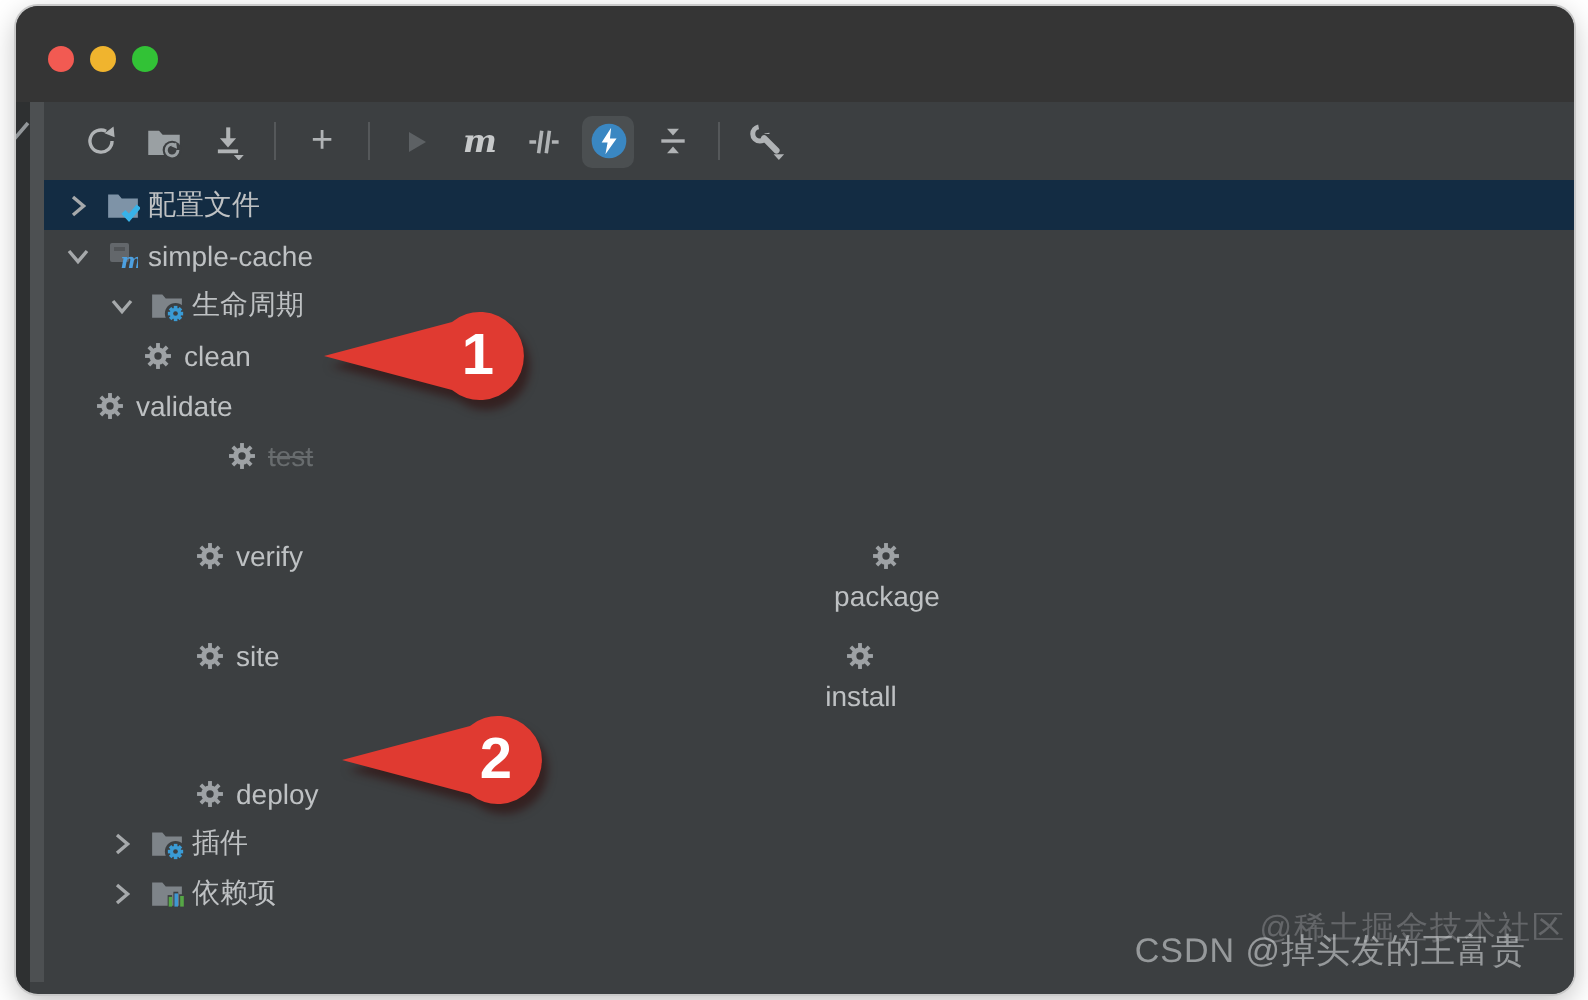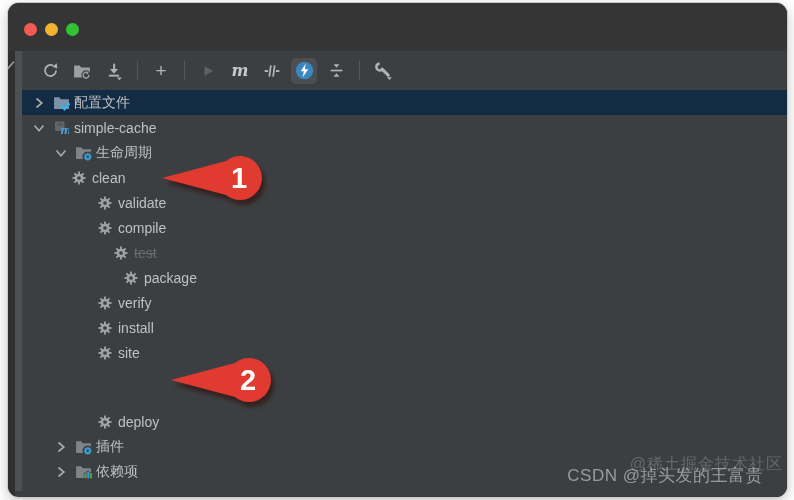--- a/index.html
+++ b/index.html
@@ -210,101 +210,85 @@
               <rect x="6.9" y="0.6" width="2.2" height="14.8" transform="rotate(45 8 8)"></rect>
               <rect x="6.9" y="0.6" width="2.2" height="14.8" transform="rotate(90 8 8)"></rect>
               <rect x="6.9" y="0.6" width="2.2" height="14.8" transform="rotate(135 8 8)"></rect>
               <circle cx="8" cy="8" r="5"></circle>
             </g>
             <circle cx="8" cy="8" r="2.1" fill="#3c3f41"></circle>
           </svg>
         </span>
       <span class="tlabel">clean</span>
     </div>
+      <div class="row" style="">
+      <span class="chev"></span>
+      <span class="ticon">
+          <svg width="14" height="14" viewBox="0 0 16 16">
+            <g fill="#9ea2a5">
+              <rect x="6.9" y="0.6" width="2.2" height="14.8" transform="rotate(0 8 8)"></rect>
+              <rect x="6.9" y="0.6" width="2.2" height="14.8" transform="rotate(45 8 8)"></rect>
+              <rect x="6.9" y="0.6" width="2.2" height="14.8" transform="rotate(90 8 8)"></rect>
+              <rect x="6.9" y="0.6" width="2.2" height="14.8" transform="rotate(135 8 8)"></rect>
+              <circle cx="8" cy="8" r="5"></circle>
+            </g>
+            <circle cx="8" cy="8" r="2.1" fill="#3c3f41"></circle>
+          </svg>
+        </span>
+      <span class="tlabel">validate</span>
+    </div>
+      <div class="row disabled" style="padding-left: 66px;">
+      <span class="chev"></span>
+      <span class="ticon">
+          <svg width="14" height="14" viewBox="0 0 16 16">
+            <g fill="#9ea2a5">
+              <rect x="6.9" y="0.6" width="2.2" height="14.8" transform="rotate(0 8 8)"></rect>
+              <rect x="6.9" y="0.6" width="2.2" height="14.8" transform="rotate(45 8 8)"></rect>
+              <rect x="6.9" y="0.6" width="2.2" height="14.8" transform="rotate(90 8 8)"></rect>
+              <rect x="6.9" y="0.6" width="2.2" height="14.8" transform="rotate(135 8 8)"></rect>
+              <circle cx="8" cy="8" r="5"></circle>
+            </g>
+            <circle cx="8" cy="8" r="2.1" fill="#3c3f41"></circle>
+          </svg>
+        </span>
+      <span class="tlabel">test</span>
+    </div>
+      <div class="row" style="padding-left: 76px; flex-direction: column;">
+      <span class="chev"></span>
+      <span class="ticon">
+          <svg width="14" height="14" viewBox="0 0 16 16">
+            <g fill="#9ea2a5">
+              <rect x="6.9" y="0.6" width="2.2" height="14.8" transform="rotate(0 8 8)"></rect>
+              <rect x="6.9" y="0.6" width="2.2" height="14.8" transform="rotate(45 8 8)"></rect>
+              <rect x="6.9" y="0.6" width="2.2" height="14.8" transform="rotate(90 8 8)"></rect>
+              <rect x="6.9" y="0.6" width="2.2" height="14.8" transform="rotate(135 8 8)"></rect>
+              <circle cx="8" cy="8" r="5"></circle>
+            </g>
+            <circle cx="8" cy="8" r="2.1" fill="#3c3f41"></circle>
+          </svg>
+        </span>
+      <span class="tlabel">package</span>
+    </div>
       <div class="row" style="padding-left: 50px;">
       <span class="chev"></span>
       <span class="ticon">
           <svg width="14" height="14" viewBox="0 0 16 16">
             <g fill="#9ea2a5">
               <rect x="6.9" y="0.6" width="2.2" height="14.8" transform="rotate(0 8 8)"></rect>
               <rect x="6.9" y="0.6" width="2.2" height="14.8" transform="rotate(45 8 8)"></rect>
               <rect x="6.9" y="0.6" width="2.2" height="14.8" transform="rotate(90 8 8)"></rect>
               <rect x="6.9" y="0.6" width="2.2" height="14.8" transform="rotate(135 8 8)"></rect>
               <circle cx="8" cy="8" r="5"></circle>
             </g>
             <circle cx="8" cy="8" r="2.1" fill="#3c3f41"></circle>
           </svg>
         </span>
-      <span class="tlabel">validate</span>
-    </div>
-      <div class="row" style="padding-left: 50px;">
-      <span class="chev"></span>
-      <span class="ticon">
-          <svg width="14" height="14" viewBox="0 0 16 16">
-            <g fill="#9ea2a5">
-              <rect x="6.9" y="0.6" width="2.2" height="14.8" transform="rotate(0 8 8)"></rect>
-              <rect x="6.9" y="0.6" width="2.2" height="14.8" transform="rotate(45 8 8)"></rect>
-              <rect x="6.9" y="0.6" width="2.2" height="14.8" transform="rotate(90 8 8)"></rect>
-              <rect x="6.9" y="0.6" width="2.2" height="14.8" transform="rotate(135 8 8)"></rect>
-              <circle cx="8" cy="8" r="5"></circle>
-            </g>
-            <circle cx="8" cy="8" r="2.1" fill="#3c3f41"></circle>
-          </svg>
-        </span>
-      <span class="tlabel">compile</span>
-    </div>
-      <div class="row disabled" style="padding-left: 66px;">
-      <span class="chev"></span>
-      <span class="ticon">
-          <svg width="14" height="14" viewBox="0 0 16 16">
-            <g fill="#9ea2a5">
-              <rect x="6.9" y="0.6" width="2.2" height="14.8" transform="rotate(0 8 8)"></rect>
-              <rect x="6.9" y="0.6" width="2.2" height="14.8" transform="rotate(45 8 8)"></rect>
-              <rect x="6.9" y="0.6" width="2.2" height="14.8" transform="rotate(90 8 8)"></rect>
-              <rect x="6.9" y="0.6" width="2.2" height="14.8" transform="rotate(135 8 8)"></rect>
-              <circle cx="8" cy="8" r="5"></circle>
-            </g>
-            <circle cx="8" cy="8" r="2.1" fill="#3c3f41"></circle>
-          </svg>
-        </span>
-      <span class="tlabel">test</span>
-    </div>
-      <div class="row" style="padding-left: 76px;">
-      <span class="chev"></span>
-      <span class="ticon">
-          <svg width="14" height="14" viewBox="0 0 16 16">
-            <g fill="#9ea2a5">
-              <rect x="6.9" y="0.6" width="2.2" height="14.8" transform="rotate(0 8 8)"></rect>
-              <rect x="6.9" y="0.6" width="2.2" height="14.8" transform="rotate(45 8 8)"></rect>
-              <rect x="6.9" y="0.6" width="2.2" height="14.8" transform="rotate(90 8 8)"></rect>
-              <rect x="6.9" y="0.6" width="2.2" height="14.8" transform="rotate(135 8 8)"></rect>
-              <circle cx="8" cy="8" r="5"></circle>
-            </g>
-            <circle cx="8" cy="8" r="2.1" fill="#3c3f41"></circle>
-          </svg>
-        </span>
-      <span class="tlabel">package</span>
-    </div>
-      <div class="row" style="padding-left: 50px;">
-      <span class="chev"></span>
-      <span class="ticon">
-          <svg width="14" height="14" viewBox="0 0 16 16">
-            <g fill="#9ea2a5">
-              <rect x="6.9" y="0.6" width="2.2" height="14.8" transform="rotate(0 8 8)"></rect>
-              <rect x="6.9" y="0.6" width="2.2" height="14.8" transform="rotate(45 8 8)"></rect>
-              <rect x="6.9" y="0.6" width="2.2" height="14.8" transform="rotate(90 8 8)"></rect>
-              <rect x="6.9" y="0.6" width="2.2" height="14.8" transform="rotate(135 8 8)"></rect>
-              <circle cx="8" cy="8" r="5"></circle>
-            </g>
-            <circle cx="8" cy="8" r="2.1" fill="#3c3f41"></circle>
-          </svg>
-        </span>
       <span class="tlabel">verify</span>
     </div>
-      <div class="row" style="padding-left: 50px;">
+      <div class="row" style="padding-left: 50px; flex-direction: column;">
       <span class="chev"></span>
       <span class="ticon">
           <svg width="14" height="14" viewBox="0 0 16 16">
             <g fill="#9ea2a5">
               <rect x="6.9" y="0.6" width="2.2" height="14.8" transform="rotate(0 8 8)"></rect>
               <rect x="6.9" y="0.6" width="2.2" height="14.8" transform="rotate(45 8 8)"></rect>
               <rect x="6.9" y="0.6" width="2.2" height="14.8" transform="rotate(90 8 8)"></rect>
               <rect x="6.9" y="0.6" width="2.2" height="14.8" transform="rotate(135 8 8)"></rect>
               <circle cx="8" cy="8" r="5"></circle>
             </g>

